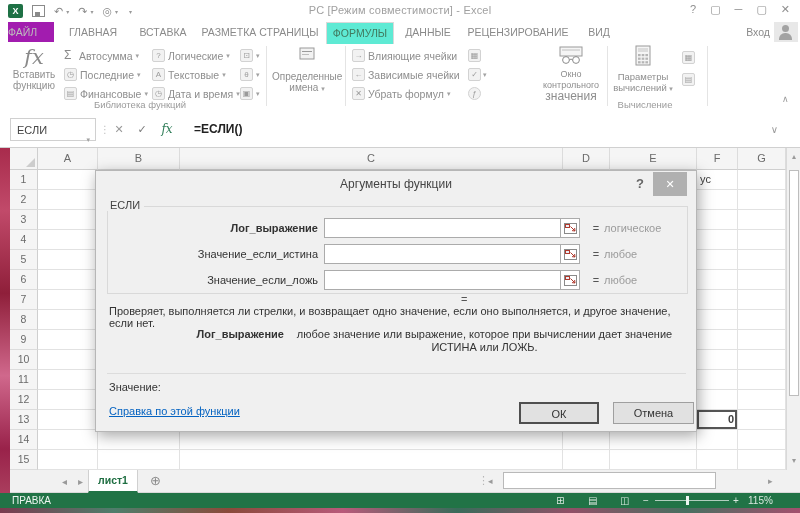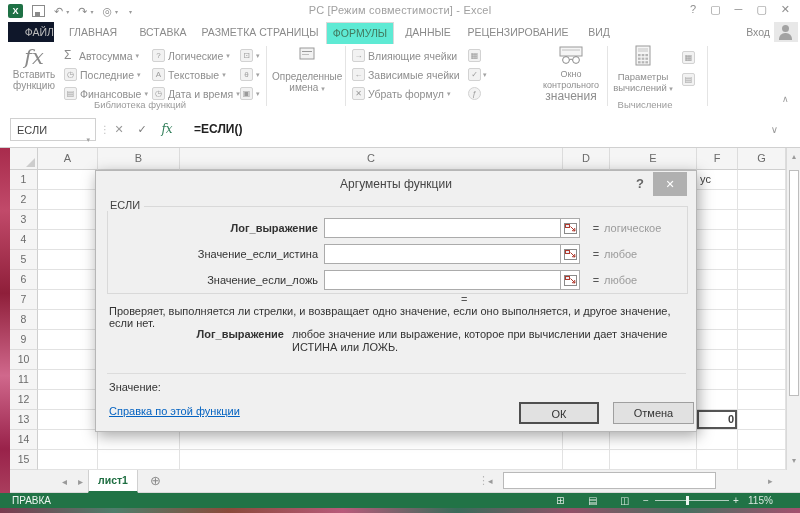--- a/index.html
+++ b/index.html
@@ -14,21 +14,21 @@
   .qicon{color:#8a8a8a;font-size:11px;line-height:22px;}
   .xlogo{width:15px;height:14px;background:#1e7145;border-radius:2px;color:#fff;font-size:9px;font-weight:bold;text-align:center;line-height:14px;}
   .saveic{width:11px;height:10px;border:1px solid #8a8a8a;position:relative;}
   .saveic:after{content:"";position:absolute;left:2px;bottom:0;width:5px;height:4px;background:#8a8a8a;}
   .ddc{font-size:6px;color:#9a9a9a;margin-left:-6px;}
   #win-title{top:4px;left:0;width:800px;text-align:center;font-size:11px;color:#a0a0a0;letter-spacing:.2px;}
   .winctl{top:3px;display:flex;gap:14px;right:10px;color:#8f8f8f;font-size:11px;}
   .winctl span{cursor:default;}
   
   #tabrow{left:0;top:22px;width:800px;height:20px;background:#fff;border-bottom:1px solid #d9d9d9;}
-  .ftab{position:absolute;left:8px;top:0;width:46px;height:20px;background:#0f172a;color:#bdbdbd;font-size:10.5px;text-align:right;line-height:20px;}
+  .ftab{position:absolute;left:8px;top:0;width:46px;height:20px;background:#a21caf;color:#bdbdbd;font-size:10.5px;text-align:left;line-height:20px;}
   .rtab{position:absolute;top:0;height:20px;line-height:20px;font-size:10.5px;color:#8a8a8a;text-align:center;}
   .rtab.active{background:#5eead4;border:1px solid #d9d9d9;border-bottom:none;color:#417a5f;height:21px;z-index:2;}
   #signin{top:0;right:30px;font-size:10.5px;color:#8a8a8a;line-height:20px;}
   #avatar{top:0;right:2px;width:24px;height:20px;background:#e8e8e8;}
   #avatar .head{position:absolute;left:8px;top:3px;width:7px;height:7px;border-radius:50%;background:#a3a3a3;}
   #avatar .body{position:absolute;left:5px;top:11px;width:13px;height:7px;border-radius:6px 6px 0 0;background:#a3a3a3;}
   
   #ribbon{left:0;top:42px;width:800px;height:71px;background:#fff;border-bottom:1px solid #d9d9d9;}
   .gsep{position:absolute;top:4px;width:1px;height:60px;background:#e4e4e4;}
   .glabel{position:absolute;top:57px;font-size:9.5px;color:#9b9b9b;text-align:center;}
@@ -87,21 +87,21 @@
   .flabel{width:210px;text-align:right;font-size:11px;color:#333;padding-right:6px;}
   .flabel.b{font-weight:bold;}
   .finput{width:235px;height:18px;background:#fff;border:1px solid #ababab;}
   .fpick{width:18px;height:18px;background:#fff;border:1px solid #ababab;border-left:none;display:flex;align-items:center;justify-content:center;}
   .feq{width:12px;text-align:center;font-size:11px;color:#555;margin-left:10px;}
   .fhint{font-size:11px;color:#9b9b9b;margin-left:2px;}
   #dlg-result-eq{position:absolute;left:365px;top:122px;font-size:11px;color:#555;}
   #dlg-desc{position:absolute;left:13px;top:134px;width:578px;font-size:11px;color:#333;}
   #dlg-arg{position:absolute;left:13px;top:157px;width:578px;display:flex;font-size:11px;color:#333;}
   #dlg-arg .an{width:175px;text-align:right;font-weight:bold;padding-right:8px;flex:none;}
-  #dlg-arg .ad{width:385px;line-height:13px;}
+  #dlg-arg .ad{width:385px;line-height:13px;text-align:center;}
   #dlg-sep{position:absolute;left:11px;top:202px;width:579px;height:1px;background:#dcdcdc;}
   #dlg-value{position:absolute;left:13px;top:210px;font-size:11px;color:#333;}
   #dlg-link{position:absolute;left:13px;top:234px;font-size:11px;color:#0563c1;text-decoration:underline;}
   .dbtn{position:absolute;top:231px;height:22px;background:#e1e1e1;font-size:11px;color:#333;text-align:center;line-height:20px;box-sizing:border-box;}
   #btn-ok{left:423px;width:80px;border:2px solid #4f4f4f;}
   #btn-cancel{left:517px;width:81px;border:1px solid #9f9f9f;}
 </style>
 </head>
 <body>
 

